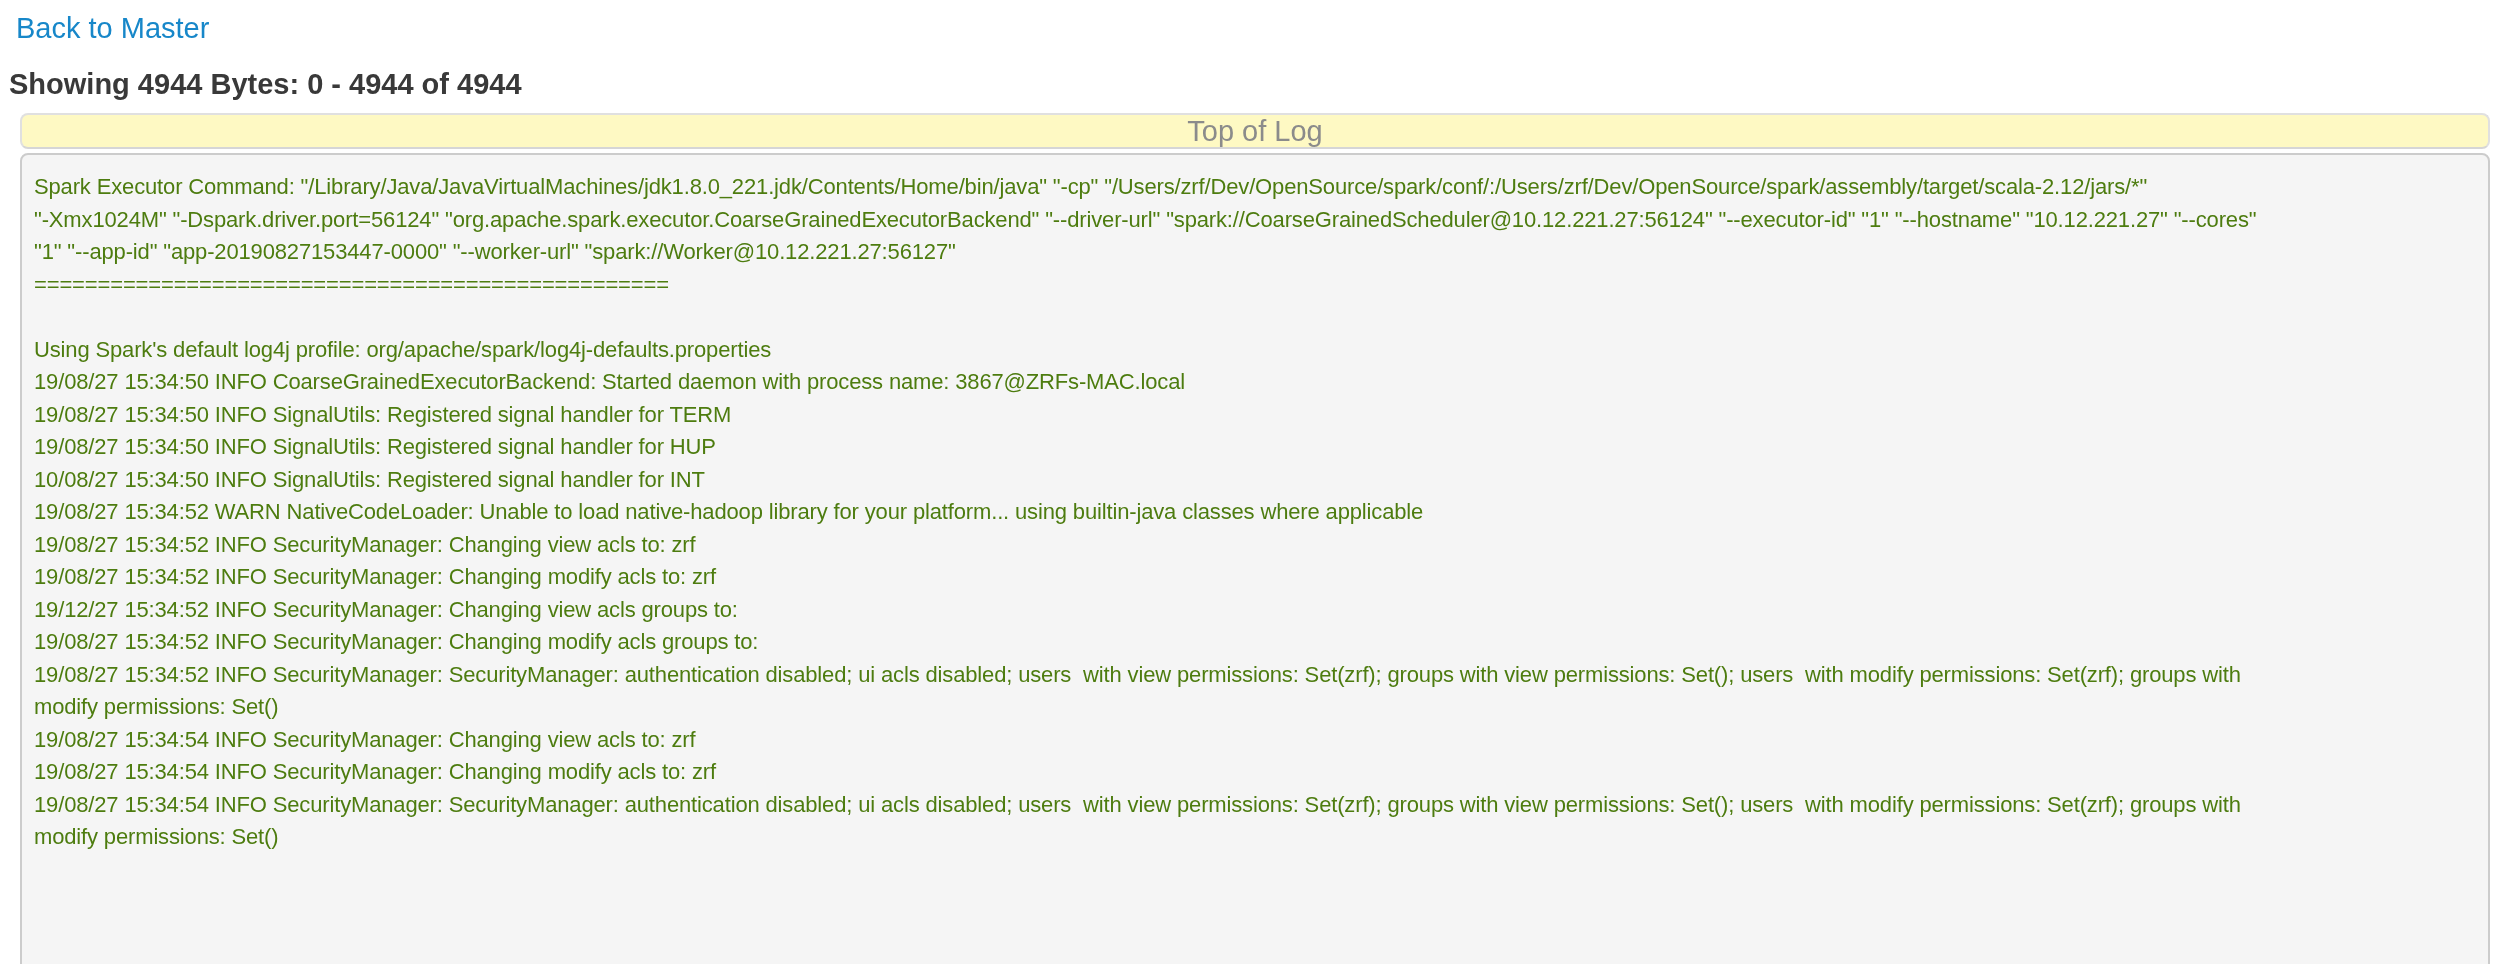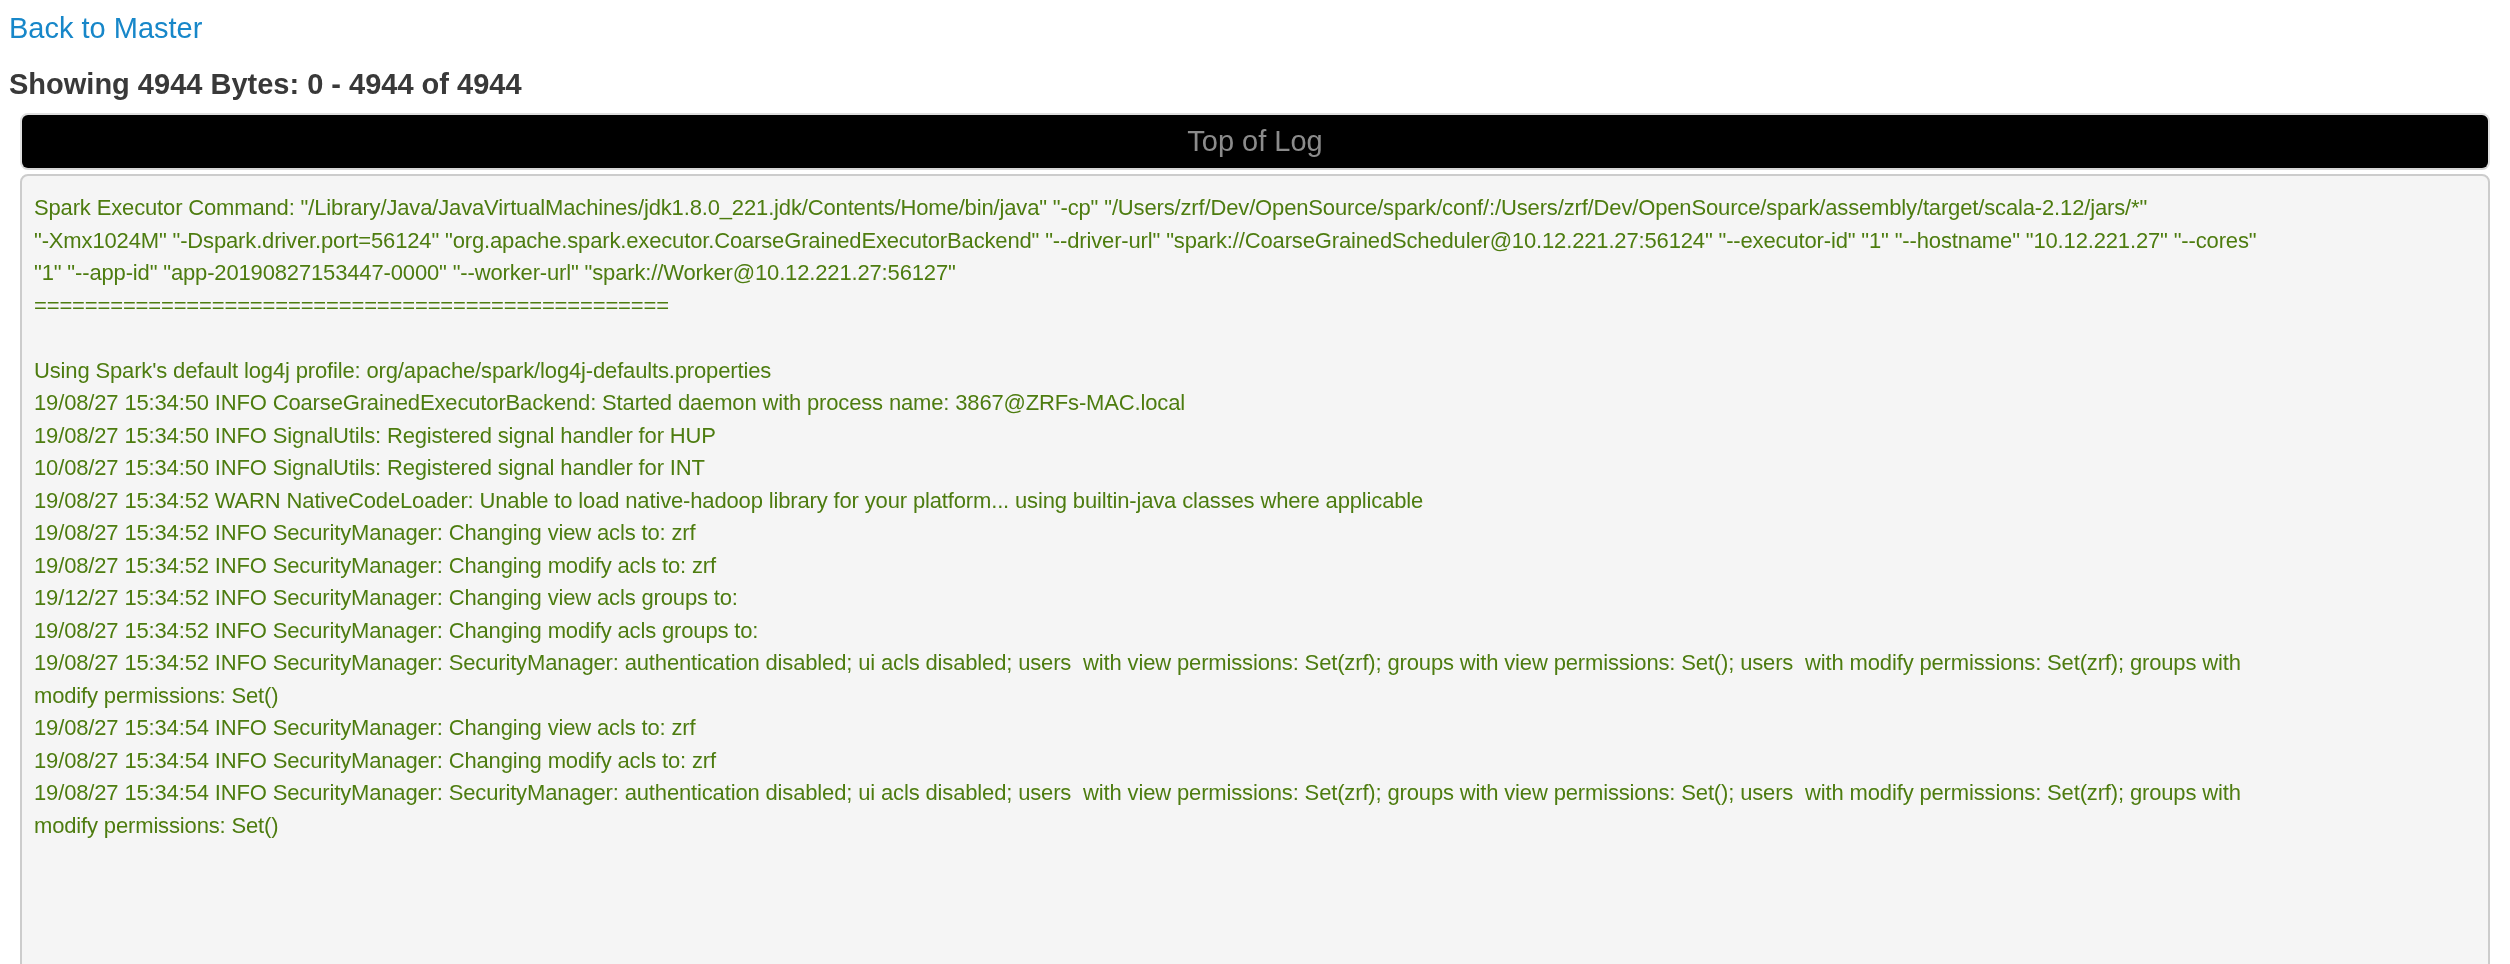--- a/index.html
+++ b/index.html
@@ -11,41 +11,41 @@
     background: #ffffff;
     font-family: "Liberation Sans", "DejaVu Sans", sans-serif;
   }
   .page {
     position: relative;
     width: 2510px;
     height: 964px;
   }
   .back-link-wrap {
     margin: 0;
-    padding: 11px 0 0 9px;
+    padding: 11px 0 0 16px;
   }
   .back-link {
     font-size: 29px;
     line-height: 34px;
     color: #1787c9;
     text-decoration: none;
     cursor: pointer;
   }
   .byte-range {
     margin: 22px 0 0 9px;
     font-size: 29px;
     line-height: 34px;
     color: #393939;
     font-weight: bold;
   }
   .top-log-btn {
     box-sizing: border-box;
     margin: 12px 20px 0 20px;
-    height: 57px;
-    background: #000000;
+    height: 36px;
+    background: #fef9c3;
     border: 2px solid #e0e0e0;
     border-bottom-color: #d6d6d6;
     border-radius: 8px;
     display: flex;
     align-items: center;
     justify-content: center;
     cursor: pointer;
   }
   .top-log-btn span {
     font-size: 29px;
@@ -88,20 +88,21 @@
 
   <div class="log-panel">
 
   <div class="log-line">Spark Executor Command: "/Library/Java/JavaVirtualMachines/jdk1.8.0_221.jdk/Contents/Home/bin/java" "-cp" "/Users/zrf/Dev/OpenSource/spark/conf/:/Users/zrf/Dev/OpenSource/spark/assembly/target/scala-2.12/jars/*"</div>
       <div class="log-line">"-Xmx1024M" "-Dspark.driver.port=56124" "org.apache.spark.executor.CoarseGrainedExecutorBackend" "--driver-url" "spark://CoarseGrainedScheduler@10.12.221.27:56124" "--executor-id" "1" "--hostname" "10.12.221.27" "--cores"</div>
       <div class="log-line">"1" "--app-id" "app-20190827153447-0000" "--worker-url" "spark://Worker@10.12.221.27:56127"</div>
       <div class="log-line">==================================================</div>
       <div class="log-line"> </div>
       <div class="log-line">Using Spark's default log4j profile: org/apache/spark/log4j-defaults.properties</div>
       <div class="log-line">19/08/27 15:34:50 INFO CoarseGrainedExecutorBackend: Started daemon with process name: 3867@ZRFs-MAC.local</div>
+      <div class="log-line">19/08/27 15:34:50 INFO SignalUtils: Registered signal handler for TERM</div>
       <div class="log-line">19/08/27 15:34:50 INFO SignalUtils: Registered signal handler for HUP</div>
       <div class="log-line">10/08/27 15:34:50 INFO SignalUtils: Registered signal handler for INT</div>
       <div class="log-line">19/08/27 15:34:52 WARN NativeCodeLoader: Unable to load native-hadoop library for your platform... using builtin-java classes where applicable</div>
       <div class="log-line">19/08/27 15:34:52 INFO SecurityManager: Changing view acls to: zrf</div>
       <div class="log-line">19/08/27 15:34:52 INFO SecurityManager: Changing modify acls to: zrf</div>
       <div class="log-line">19/12/27 15:34:52 INFO SecurityManager: Changing view acls groups to:</div>
       <div class="log-line">19/08/27 15:34:52 INFO SecurityManager: Changing modify acls groups to:</div>
       <div class="log-line">19/08/27 15:34:52 INFO SecurityManager: SecurityManager: authentication disabled; ui acls disabled; users  with view permissions: Set(zrf); groups with view permissions: Set(); users  with modify permissions: Set(zrf); groups with</div>
       <div class="log-line">modify permissions: Set()</div>
       <div class="log-line">19/08/27 15:34:54 INFO SecurityManager: Changing view acls to: zrf</div>

